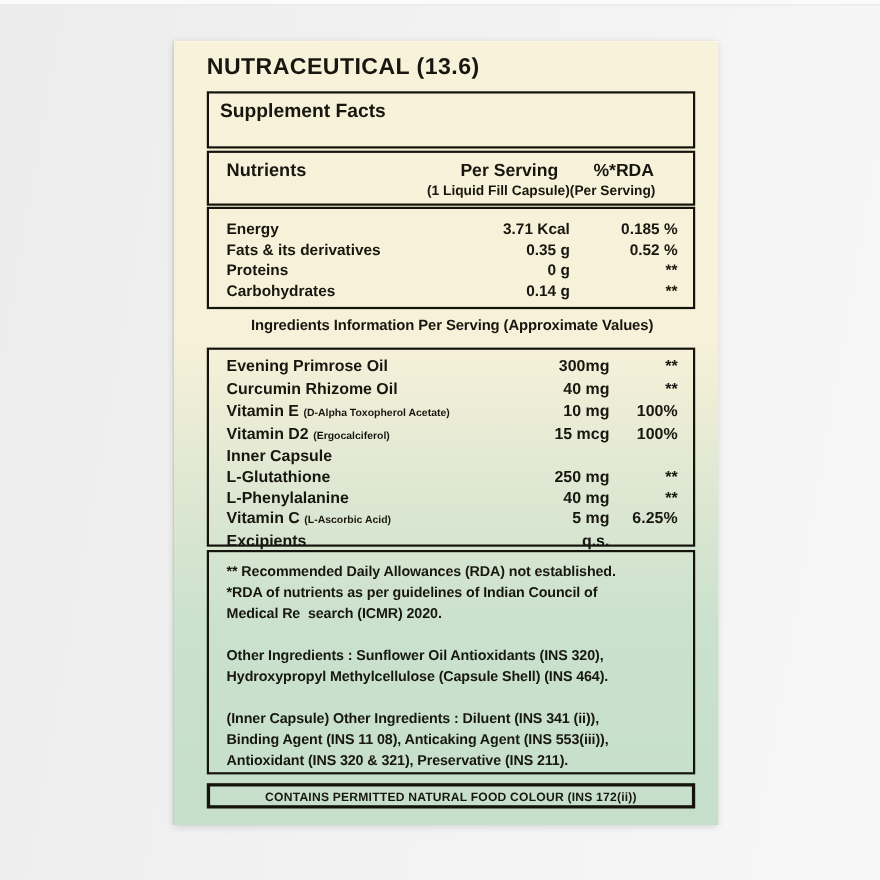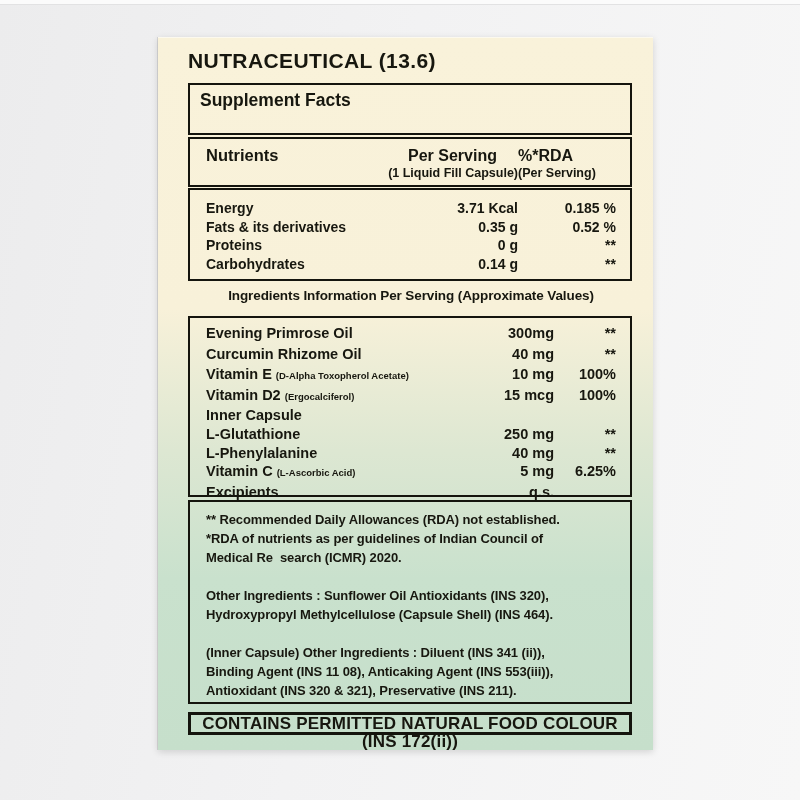--- a/index.html
+++ b/index.html
@@ -16,37 +16,37 @@
     box-shadow:-1px 0 0 rgba(0,0,0,0.10), 0 2px 7px rgba(0,0,0,0.14), inset 0 1px 0 rgba(255,255,255,0.55);
   }
   .title{position:absolute;left:30px;top:12px;font-size:21px;line-height:24px;letter-spacing:.4px;}
   .box{position:absolute;left:30px;width:444px;border:2.5px solid #14140d;box-sizing:border-box;}
   .box1{top:46px;height:52px;padding:4px 10px;}
   .sf-heading{font-size:17.5px;line-height:22px;}
   .sf-subheading{font-size:13px;line-height:17px;letter-spacing:-.1px;}
   .box2{top:100px;height:50px;padding:7px 14px 0 16px;}
   .hdr-row1{display:grid;grid-template-columns:1fr 110px 98px;align-items:baseline;}
   .hdr-nutrients{font-size:16.5px;}
-  .hdr-perserving,.hdr-rda{font-size:16px;text-align:left;}
+  .hdr-perserving,.hdr-rda{font-size:16px;text-align:center;}
   .hdr-row2{display:grid;grid-template-columns:1fr 98px;font-size:12.5px;line-height:17px;}
   .hdr-row2 .c1{text-align:right;}
   .hdr-row2 .c2{text-align:left;}
   .box3{top:151px;height:93px;padding:9px 14px 0 16px;}
   .nrow{display:grid;grid-template-columns:1fr 110px 98px;font-size:14px;line-height:18.5px;}
   .nrow .amt,.nrow .rda{text-align:right;}
   .ing-heading{position:absolute;left:18px;top:251px;width:470px;text-align:center;font-size:13.5px;letter-spacing:-.1px;}
   .box4{top:279px;height:181px;padding:6px 14px 0 16px;}
   .irow{display:grid;grid-template-columns:1fr 130px 62px;font-size:14.5px;line-height:18.6px;}
   .irow .amt,.irow .rda{text-align:right;}
   .ing-sub{font-size:9.5px;letter-spacing:0;}
   .box5{top:463px;height:204px;padding:8px 8px 0 16px;}
   .note-line{font-size:13px;line-height:19px;white-space:pre;letter-spacing:-.1px;}
   .note-gap{height:19px;}
   .box6{top:675px;height:23px;border-width:3px;text-align:center;}
-  .banner-text{font-size:17px;line-height:16.5px;letter-spacing:.2px;margin-top:36px;}
+  .banner-text{font-size:11px;line-height:16.5px;letter-spacing:.2px;margin-top:36px;}
 </style>
 </head>
 <body>
 
 <div class="page-top-edge"></div>
 
 <div class="label">
 
   <div class="title">NUTRACEUTICAL (13.6)</div>
 

